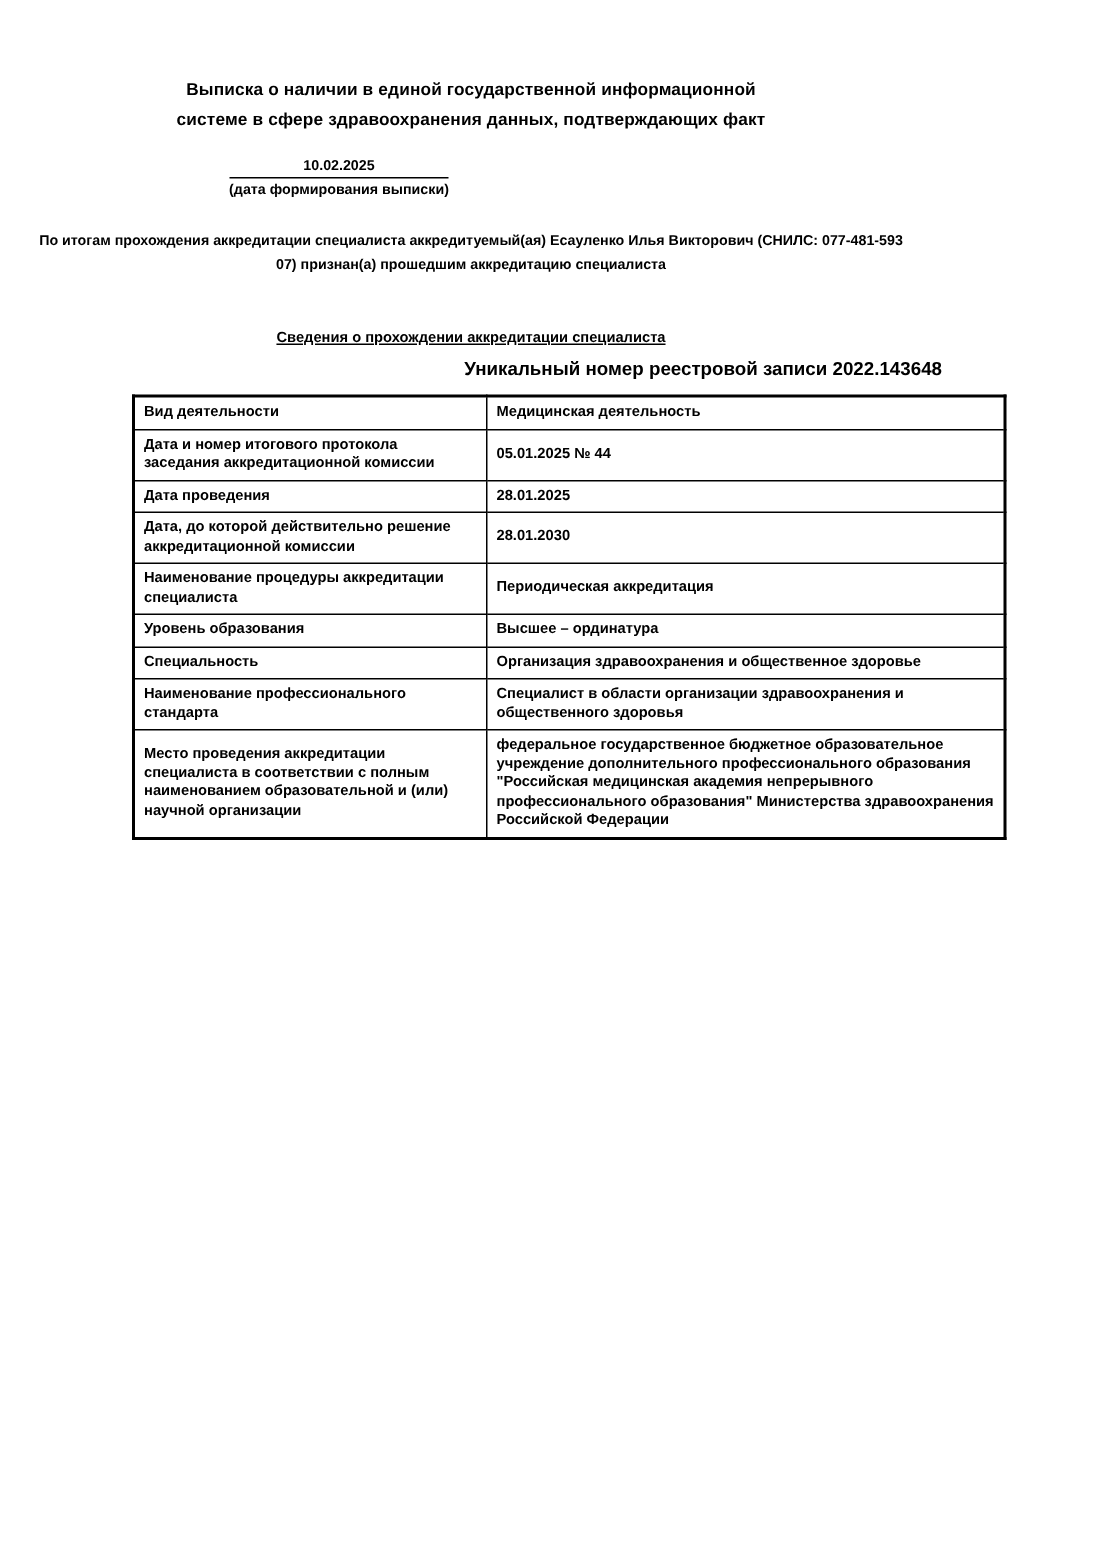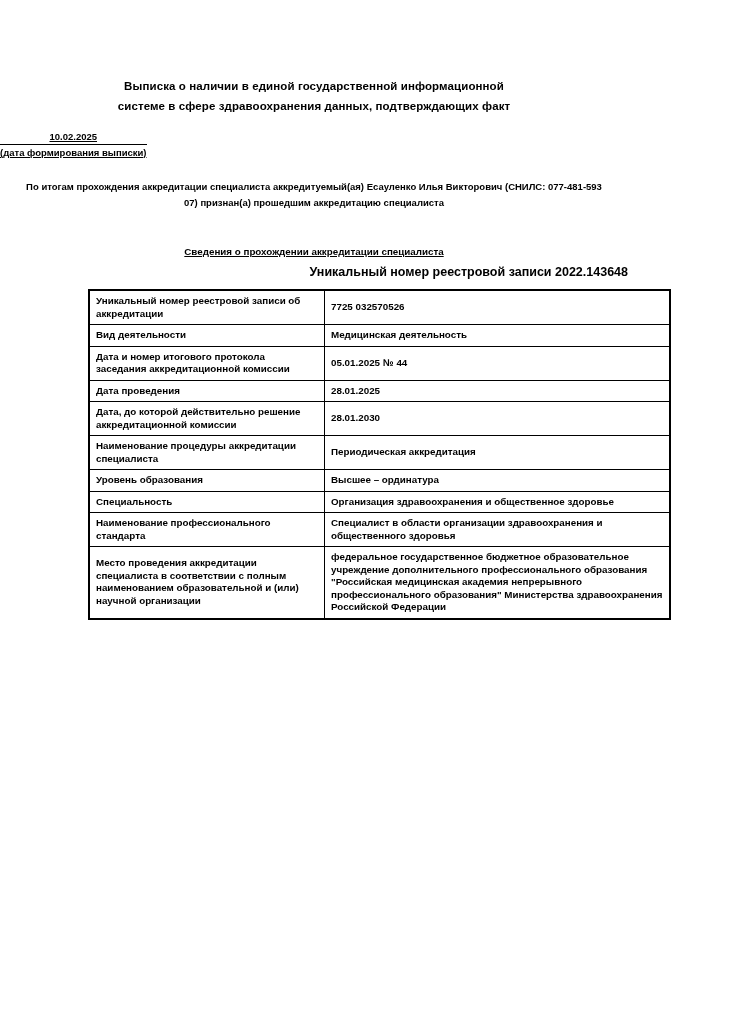--- a/index.html
+++ b/index.html
@@ -13,34 +13,33 @@
     font-family: "Liberation Sans", sans-serif;
     font-weight: bold;
     color: #000000;
     position: relative;
     overflow: hidden;
   }
   .page {
     box-sizing: border-box;
     width: 628px;
     height: 1029px;
-    padding-top: 76px;
+    padding-top: 50px;
   }
   .doc-title {
     text-align: center;
     font-size: 11.5px;
     line-height: 20px;
     letter-spacing: 0.1px;
   }
   .date-row {
     display: flex;
-    justify-content: flex-start;
+    justify-content: center;
     padding-right: 176px;
     margin-top: 14px;
-    text-decoration: underline;
   }
   .date-block {
     display: inline-block;
     text-align: center;
   }
   .date-value {
     font-size: 9.5px;
     line-height: 13px;
     padding: 0 10px 1px 10px;
     border-bottom: 1.5px solid #000;
@@ -108,24 +107,20 @@
 
   <div class="intro-paragraph">По итогам прохождения аккредитации специалиста аккредитуемый(ая) Есауленко Илья Викторович (СНИЛС: 077-481-593 07) признан(а) прошедшим аккредитацию специалиста</div>
 
   <div class="section-heading">Сведения о прохождении аккредитации специалиста</div>
 
   <div class="registry-heading">Уникальный номер реестровой записи 2022.143648</div>
 
   <table class="acc-table">
     <tbody id="table-body">
         <tr>
-          <td class="label-cell">Уникальный номер реестровой записи об аккредитации</td>
-          <td class="value-cell">7725 032570526</td>
-        </tr>
-        <tr>
           <td class="label-cell">Вид деятельности</td>
           <td class="value-cell">Медицинская деятельность</td>
         </tr>
         <tr>
           <td class="label-cell">Дата и номер итогового протокола заседания аккредитационной комиссии</td>
           <td class="value-cell">05.01.2025 № 44</td>
         </tr>
         <tr>
           <td class="label-cell">Дата проведения</td>
           <td class="value-cell">28.01.2025</td>

